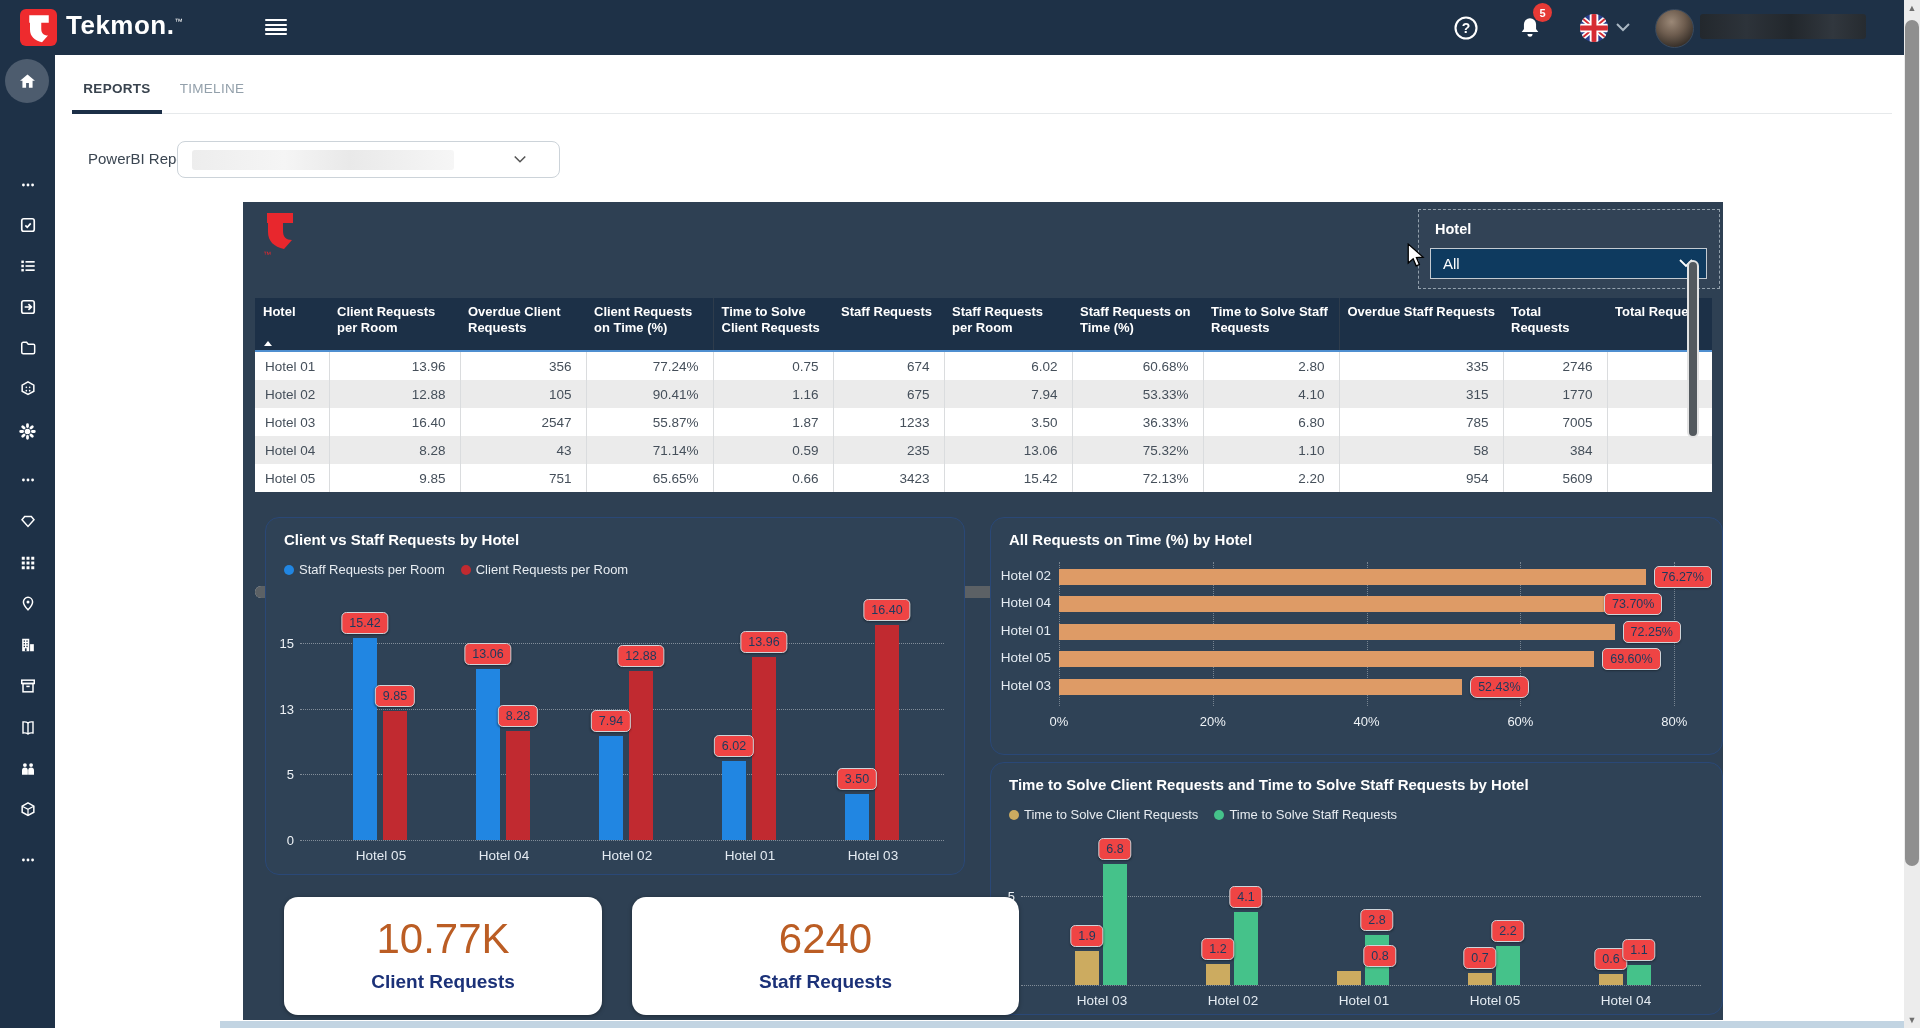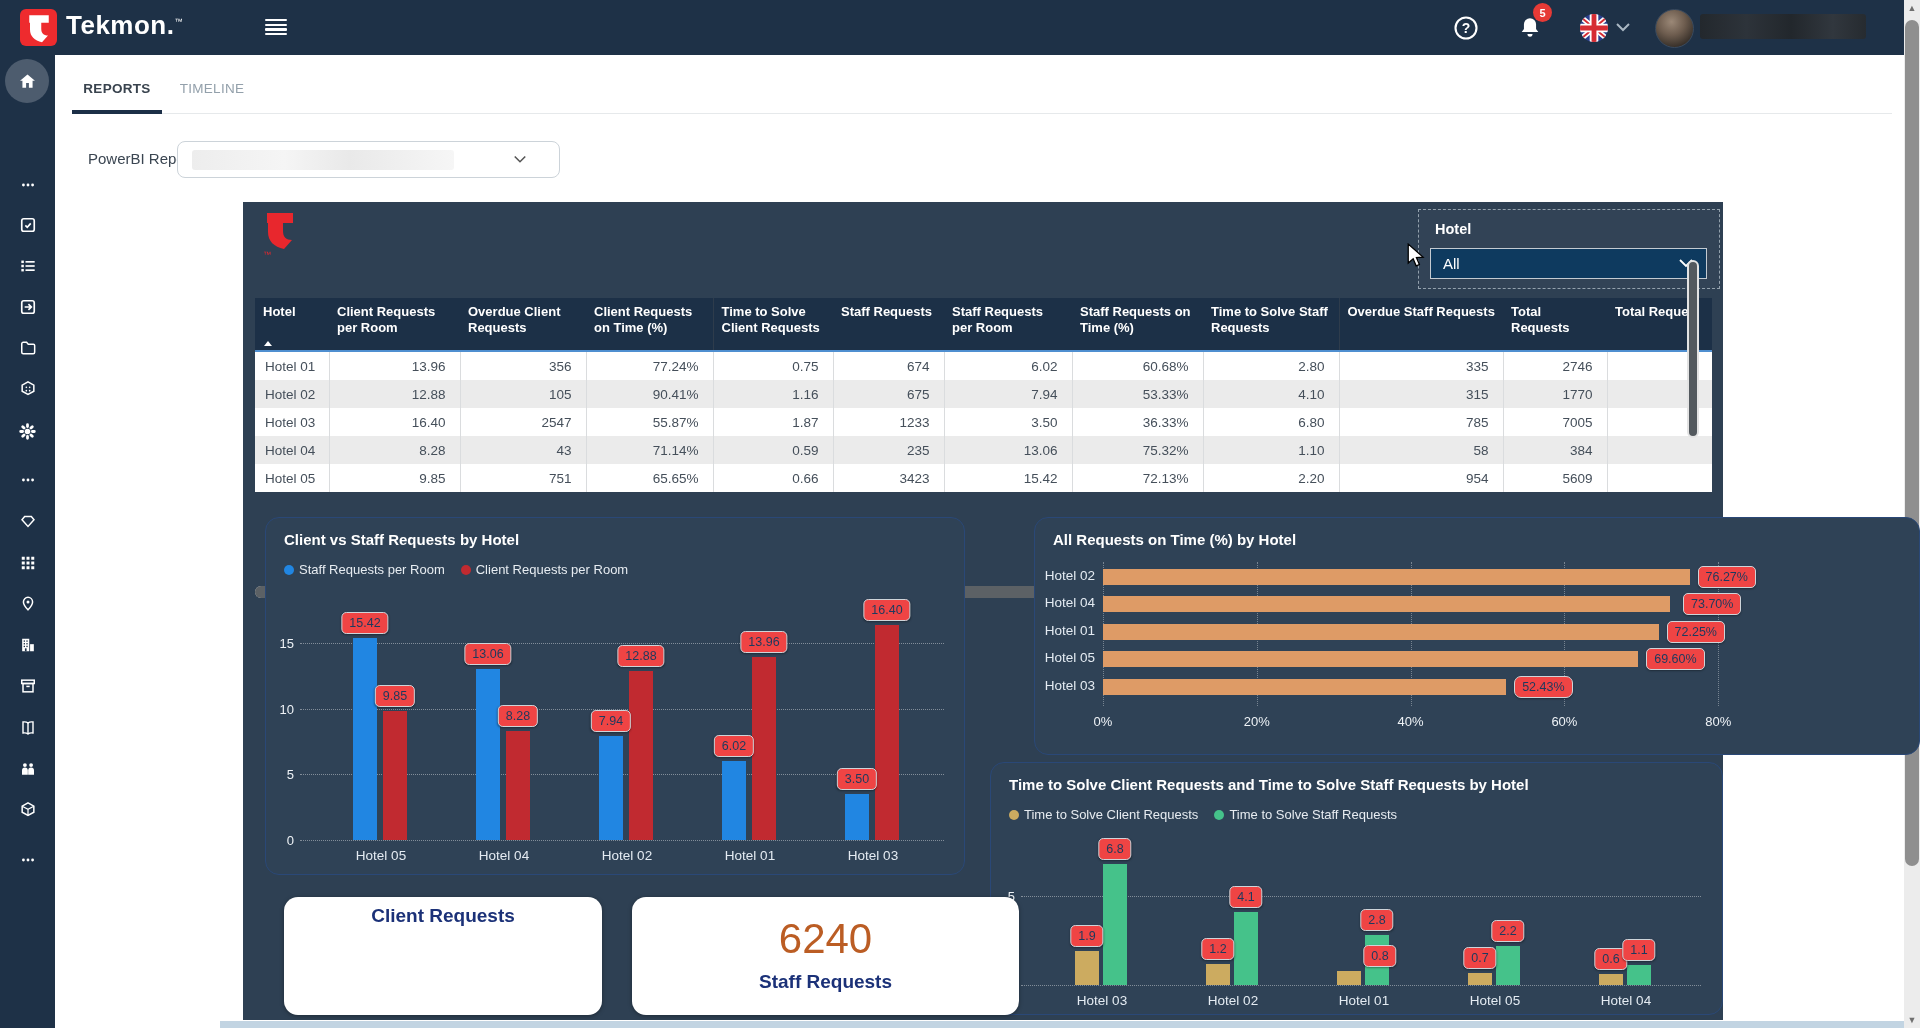--- a/index.html
+++ b/index.html
@@ -68,21 +68,21 @@
   tbody tr:nth-child(even){background:#ebebeb;}
   td.sep,th.sep{border-left:1px solid #2e3c4c;}
   #sort-arrow{position:absolute;left:9px;bottom:4px;width:0;height:0;border-left:4px solid transparent;border-right:4px solid transparent;border-bottom:5px solid #fff;}
   #tbl-vscroll{position:absolute;left:1444px;top:58px;width:12px;height:178px;background:#53595e;border-radius:7px;border:2px solid #e3e3e3;box-sizing:border-box;}
   #tbl-hscroll{position:absolute;left:12px;top:384px;width:1457px;height:12px;background:#c9cccf;border-radius:6px;}
   #tbl-hthumb{position:absolute;left:0;top:0;width:1356px;height:12px;background:#5c6165;border-radius:6px;}
 
   
   .card{position:absolute;background:#2f4256;border:1.5px solid #2a4877;border-radius:14px;box-sizing:border-box;}
   #chart1{left:22px;top:315px;width:700px;height:358px;}
-  #chart2{left:747px;top:315px;width:886px;height:238px;margin-left:44px;}
+  #chart2{left:747px;top:315px;width:733px;height:238px;}
   #chart3{left:747px;top:560px;width:733px;height:253px;}
   .c-title{position:absolute;left:18px;top:13px;color:#fff;font-size:15px;font-weight:bold;white-space:nowrap;}
   .legend{position:absolute;left:18px;top:44px;display:flex;gap:16px;align-items:center;}
   .lg-item{display:flex;align-items:center;gap:5px;cursor:pointer;}
   .lg-dot{width:10px;height:10px;border-radius:50%;}
   .lg-txt{color:#e7ecf1;font-size:13px;}
   .gridH{position:absolute;border-top:1.5px dotted rgba(255,255,255,.4);}
   .gridV{position:absolute;border-left:1.5px dotted rgba(255,255,255,.35);}
   .tickY{position:absolute;color:#eef2f6;font-size:13px;text-align:right;width:24px;transform:translateY(-50%);}
   .tickX{position:absolute;color:#eef2f6;font-size:13px;transform:translateX(-50%);}
@@ -469,21 +469,21 @@
             <div class="lg-dot" style="background: rgb(193, 42, 48);"></div>
             <div class="lg-txt">Client Requests per Room</div>
           </div>
         </div>
       <div id="plot1"></div>
     <div class="gridH" style="left: 34px; width: 644px; top: 322px;"></div>
         <div class="tickY" style="left: 4px; top: 322px;">0</div>
         <div class="gridH" style="left: 34px; width: 644px; top: 256.35px;"></div>
         <div class="tickY" style="left: 4px; top: 256.35px;">5</div>
         <div class="gridH" style="left: 34px; width: 644px; top: 190.7px;"></div>
-        <div class="tickY" style="left: 4px; top: 190.7px;">10</div>
+        <div class="tickY" style="left: 4px; top: 190.7px;">13</div>
         <div class="gridH" style="left: 34px; width: 644px; top: 125.05px;"></div>
         <div class="tickY" style="left: 4px; top: 125.05px;">15</div>
         <div class="bar" style="left: 87px; top: 119.535px; width: 24px; height: 202.465px; background: rgb(33, 134, 226);"></div>
         <div class="pill center" style="left: 99px; top: 93.5354px;">15.42</div>
         <div class="bar" style="left: 210px; top: 150.522px; width: 24px; height: 171.478px; background: rgb(33, 134, 226);"></div>
         <div class="pill center" style="left: 222px; top: 124.522px;">13.06</div>
         <div class="bar" style="left: 333px; top: 217.748px; width: 24px; height: 104.252px; background: rgb(33, 134, 226);"></div>
         <div class="pill center" style="left: 345px; top: 191.748px;">7.94</div>
         <div class="bar" style="left: 456px; top: 242.957px; width: 24px; height: 79.0426px; background: rgb(33, 134, 226);"></div>
         <div class="pill center" style="left: 468px; top: 216.957px;">6.02</div>
@@ -517,21 +517,21 @@
         <div class="tickX" style="left: 375.6px; top: 196px;">40%</div>
         <div class="gridV" style="left: 529.4px; top: 44px; height: 144px;"></div>
         <div class="tickX" style="left: 529.4px; top: 196px;">60%</div>
         <div class="gridV" style="left: 683.2px; top: 44px; height: 144px;"></div>
         <div class="tickX" style="left: 683.2px; top: 196px;">80%</div>
         <div class="hcat" style="left: 4px; top: 50px; width: 56px;">Hotel 02</div>
         <div class="bar" style="left: 68px; top: 51px; width: 586.516px; height: 16px; background: rgb(222, 155, 102);"></div>
         <div class="pill" style="left: 662.516px; top: 48px;">76.27%</div>
         <div class="hcat" style="left: 4px; top: 77px; width: 56px;">Hotel 04</div>
         <div class="bar" style="left: 68px; top: 78px; width: 566.753px; height: 16px; background: rgb(222, 155, 102);"></div>
-        <div class="pill" style="left: 648px; top: 75px;">73.70%</div>
+        <div class="pill" style="left: 613px; top: 75px;">73.70%</div>
         <div class="hcat" style="left: 4px; top: 105px; width: 56px;">Hotel 01</div>
         <div class="bar" style="left: 68px; top: 106px; width: 555.603px; height: 16px; background: rgb(222, 155, 102);"></div>
         <div class="pill" style="left: 631.603px; top: 103px;">72.25%</div>
         <div class="hcat" style="left: 4px; top: 132px; width: 56px;">Hotel 05</div>
         <div class="bar" style="left: 68px; top: 133px; width: 535.224px; height: 16px; background: rgb(222, 155, 102);"></div>
         <div class="pill" style="left: 611.224px; top: 130px;">69.60%</div>
         <div class="hcat" style="left: 4px; top: 160px; width: 56px;">Hotel 03</div>
         <div class="bar" style="left: 68px; top: 161px; width: 403.187px; height: 16px; background: rgb(222, 155, 102);"></div>
         <div class="pill" style="left: 479.187px; top: 158px; border-radius: 7px;">52.43%</div>
       </div>
@@ -574,20 +574,21 @@
         <div class="bar" style="left: 636px; top: 202.42px; width: 24px; height: 19.58px; background: rgb(69, 194, 138);"></div>
         <div class="pill center" style="left: 648px; top: 176.42px;">1.1</div>
         <div class="cat" style="left: 111px; top: 230px;">Hotel 03</div>
         <div class="cat" style="left: 242px; top: 230px;">Hotel 02</div>
         <div class="cat" style="left: 373px; top: 230px;">Hotel 01</div>
         <div class="cat" style="left: 504px; top: 230px;">Hotel 05</div>
         <div class="cat" style="left: 635px; top: 230px;">Hotel 04</div>
       </div>
 
     <div class="kpi" id="kpi1">
+      <div class="kpi-val">10.77K</div>
       <div class="kpi-lab">Client Requests</div>
     </div>
     <div class="kpi" id="kpi2">
       <div class="kpi-val">6240</div>
       <div class="kpi-lab">Staff Requests</div>
     </div>
   </div>
 
   <div id="bottom-strip"></div>
 

